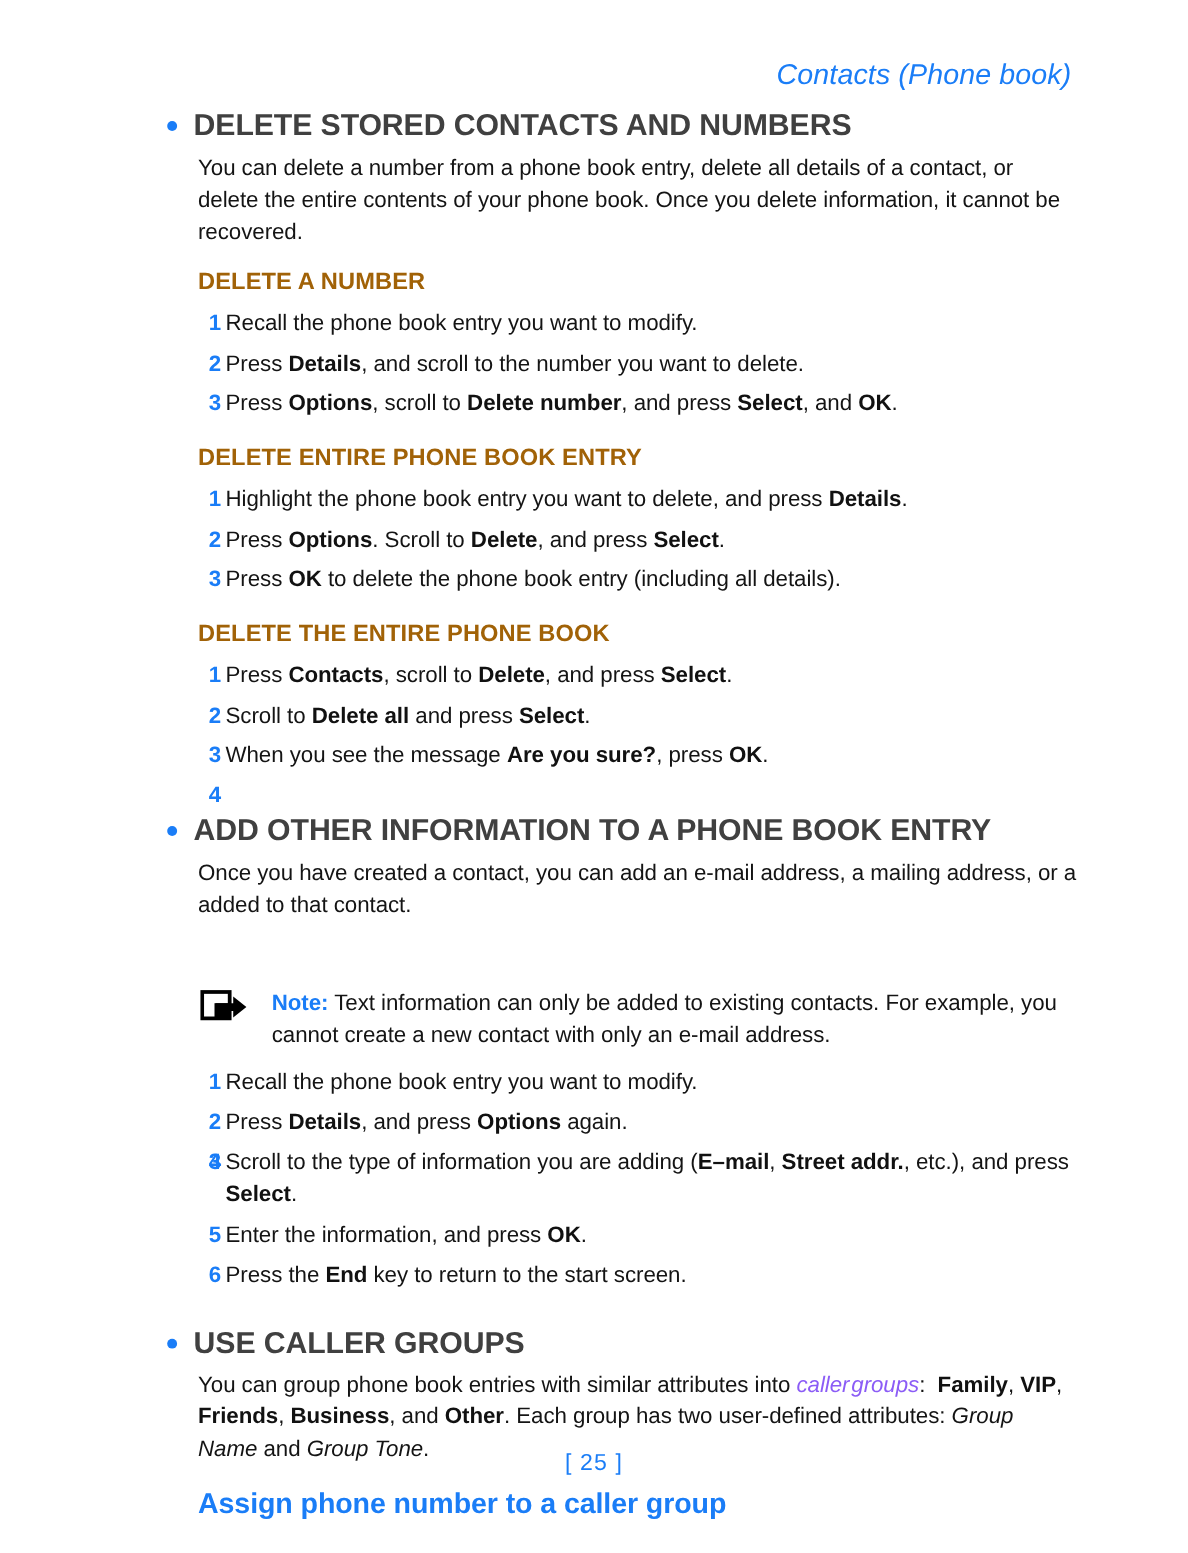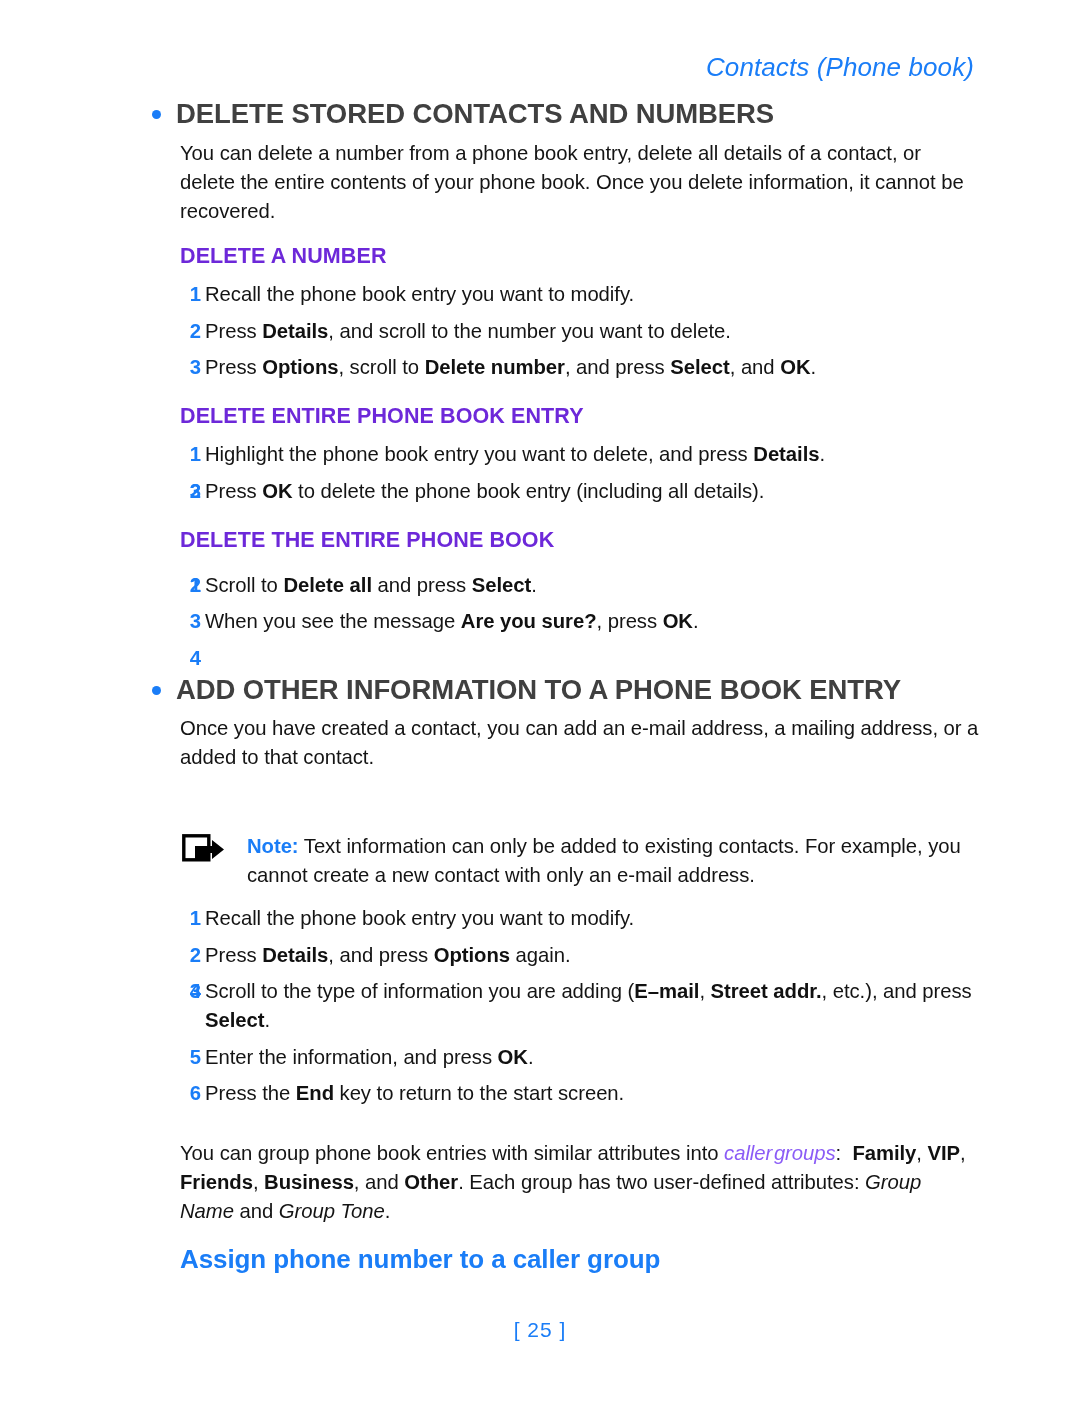--- a/index.html
+++ b/index.html
@@ -75,21 +75,21 @@
     color: #141414;
     letter-spacing: -0.05px;
   }
 
   
   .h2-text {
     margin: 0;
     padding-left: 28px;
     font-size: 21.5px;
     font-weight: bold;
-    color: #6d28d9;
+    color: #a16207;
     letter-spacing: 0.1px;
     line-height: 1.2;
   }
 
   
   .h3-blue {
     margin: 0;
     padding-left: 28px;
     font-size: 26px;
     font-weight: bold;
@@ -209,34 +209,36 @@
 
     <div class="h2-text">DELETE ENTIRE PHONE BOOK ENTRY</div>
     <div class="sp-10"></div>
     <ol class="steps">
       <li>
         <span class="num">1</span>
         <span>Highlight the phone book entry you want to delete, and press <b>Details</b>.</span>
       </li>
       <li>
         <span class="num">2</span>
+        <span>Press <b>Options</b>. Scroll to <b>Delete</b>, and press <b>Select</b>.</span>
       </li>
       <li>
         <span class="num">3</span>
         <span>Press <b>OK</b> to delete the phone book entry (including all details).</span>
       </li>
     </ol>
 
     <div class="sp-22"></div>
 
     <div class="h2-text">DELETE THE ENTIRE PHONE BOOK</div>
     <div class="sp-10"></div>
     <ol class="steps">
       <li>
         <span class="num">1</span>
+        <span>Press <b>Contacts</b>, scroll to <b>Delete</b>, and press <b>Select</b>.</span>
       </li>
       <li>
         <span class="num">2</span>
         <span>Scroll to <b>Delete all</b> and press <b>Select</b>.</span>
       </li>
       <li>
         <span class="num">3</span>
         <span>When you see the message <b>Are you sure?</b>, press <b>OK</b>.</span>
       </li>
       <li>
@@ -289,20 +291,24 @@
         <span>Enter the information, and press <b>OK</b>.</span>
       </li>
       <li>
         <span class="num">6</span>
         <span>Press the <b>End</b> key to return to the start screen.</span>
       </li>
     </ol>
 
     <div class="sp-30"></div>
 
+    <div class="h1-block">
+      <span class="h1-bullet"></span>
+      <div class="h1-text">USE CALLER GROUPS</div>
+    </div>
 
     <p class="body-p">You can group phone book entries with similar attributes into <span class="blue-i">caller groups</span>:&nbsp; <b>Family</b>, <b>VIP</b>, <b>Friends</b>, <b>Business</b>, and <b>Other</b>. Each group has two user-defined attributes: <span class="i">Group Name</span> and <span class="i">Group Tone</span>.</p>
 
     <div class="sp-18"></div>
 
     <div class="h3-blue">Assign phone number to a caller group</div>
 
   </div>
 
   <div class="page-number">[ 25 ]</div>

